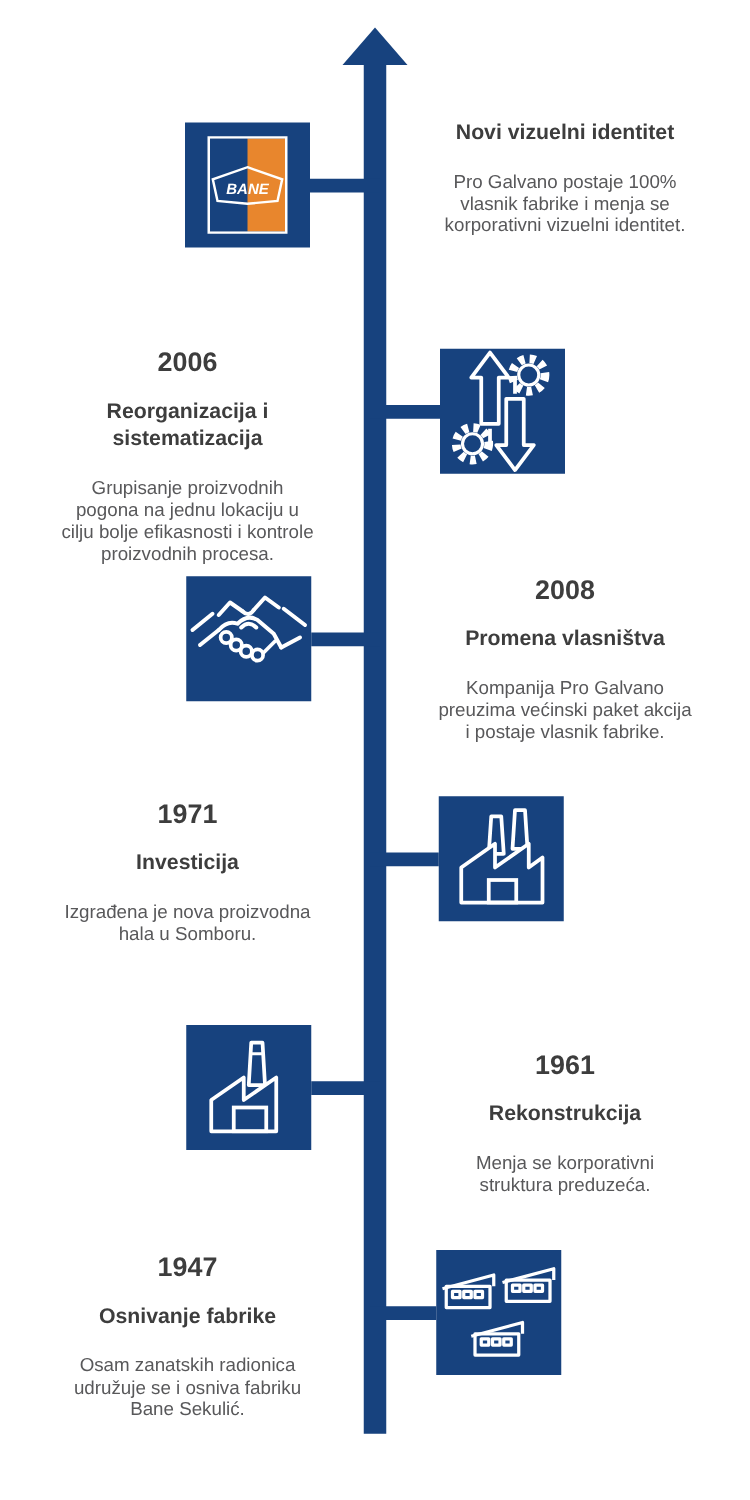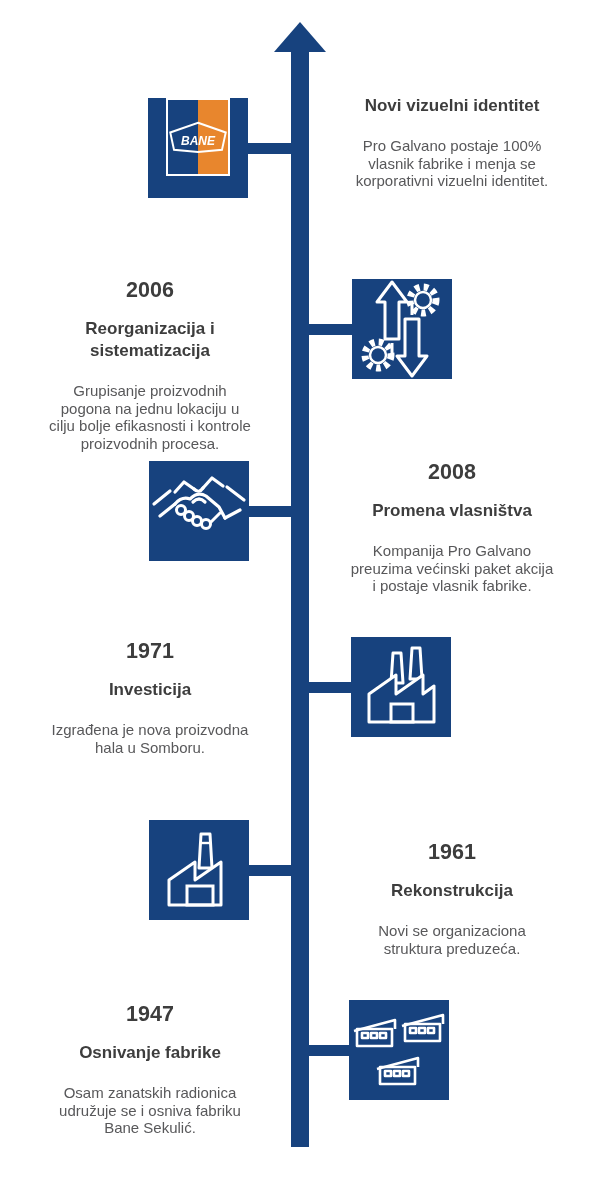--- a/index.html
+++ b/index.html
@@ -8,21 +8,21 @@
   .canvas { position:relative; width:600px; height:1200px; background:#fff; overflow:hidden; }
 
   .axis { position:absolute; left:291px; top:50px; width:18px; height:1097px; background:var(--blue); }
   .axis-arrow { position:absolute; left:274px; top:22px; width:0; height:0;
     border-left:26px solid transparent; border-right:26px solid transparent;
     border-bottom:30px solid var(--blue); }
 
   .connector { position:absolute; height:11px; background:var(--blue); }
 
   .icon-box { position:absolute; width:100px; height:100px; background:var(--blue);
-    display:flex; justify-content:center; }
+    display:flex; align-items:center; justify-content:center; }
   .icon-box svg { width:100%; height:100%; display:block; }
 
   .entry-text { position:absolute; width:280px; text-align:center; }
   .entry-text.right { left:312px; }
   .entry-text.left  { left:10px; }
   .year  { font-size:21.5px; font-weight:bold; color:var(--heading); line-height:1.15; margin-bottom:15px; }
   .title { font-size:17px; font-weight:bold; color:var(--heading); line-height:1.3; margin-bottom:13px; white-space:pre-line; }
   .desc  { font-size:15px; color:var(--body_text); line-height:1.18; white-space:pre-line;margin-top:20px; }
 
   
@@ -144,21 +144,21 @@
     <svg viewBox="0 0 100 100">
       <polygon points="52,14 61,14 63,48 50,48" fill="none" stroke="#fff" stroke-width="3" stroke-linejoin="round"></polygon>
       <line x1="51" y1="23" x2="62" y2="23" stroke="#fff" stroke-width="2.4"></line>
       <polygon points="20,85 20,60 46,42 46,60 72,42 72,85" fill="var(--blue)" stroke="#fff" stroke-width="3" stroke-linejoin="round"></polygon>
       <rect x="38" y="66" width="26" height="19" fill="none" stroke="#fff" stroke-width="3"></rect>
     </svg>
   </div>
   <div class="entry-text right" style="top:840px">
     <div class="year">1961</div>
     <div class="title">Rekonstrukcija</div>
-    <div class="desc">Novi se organizaciona
+    <div class="desc">Menja se korporativni
 struktura preduzeća.</div>
   </div>
 
   <div class="connector" style="left:296px;top:1045px;width:53px"></div>
   <div class="icon-box" style="left:349px;top:1000px">
     <svg viewBox="0 0 100 100">
       <defs>
         <g id="shed" fill="none" stroke="#fff" stroke-width="2.6" stroke-linejoin="round">
           <path d="M0,11 L41,0 L41,9"></path>
           <rect x="3" y="9" width="35" height="17"></rect>

